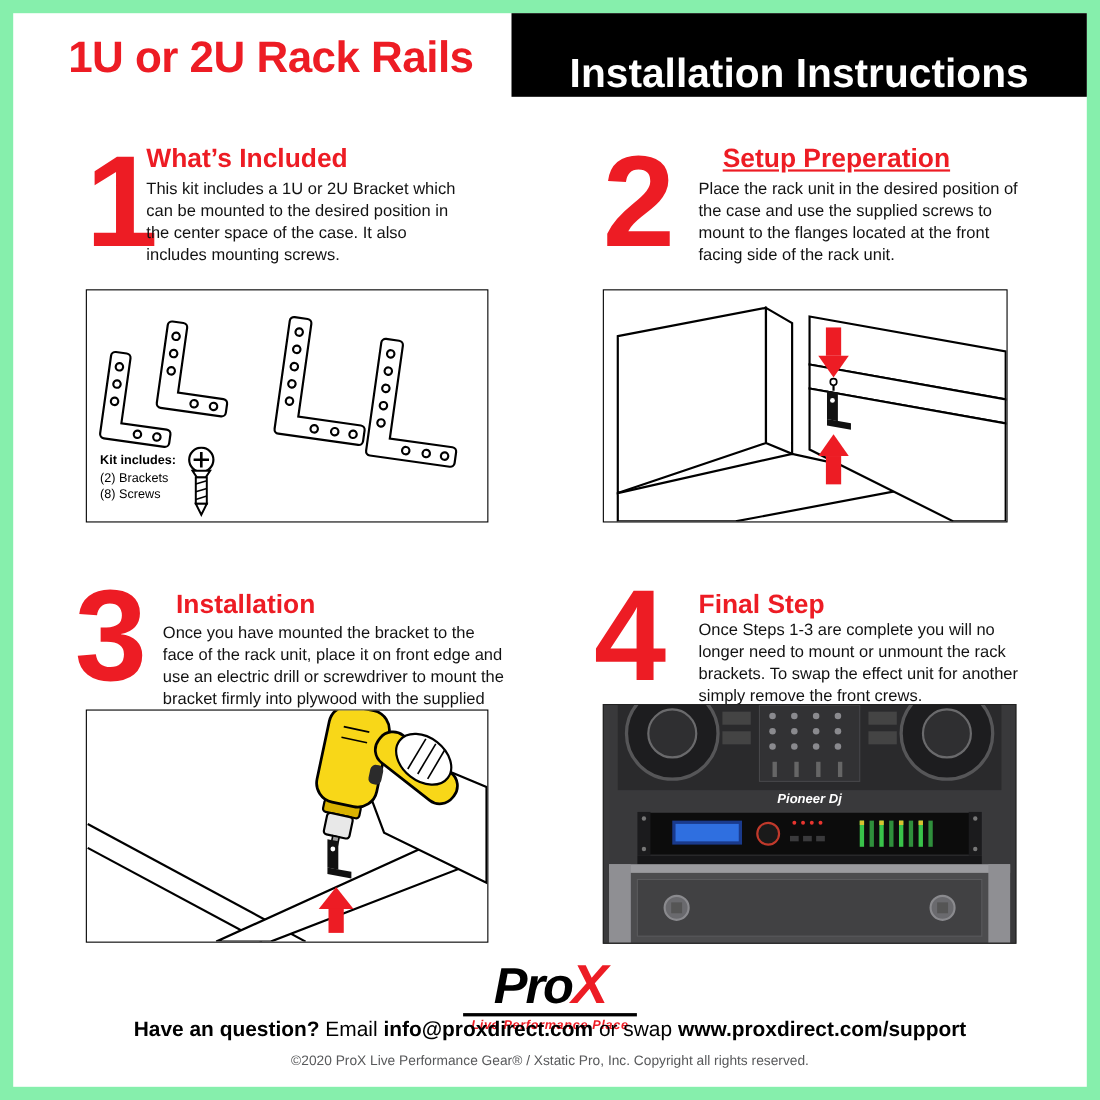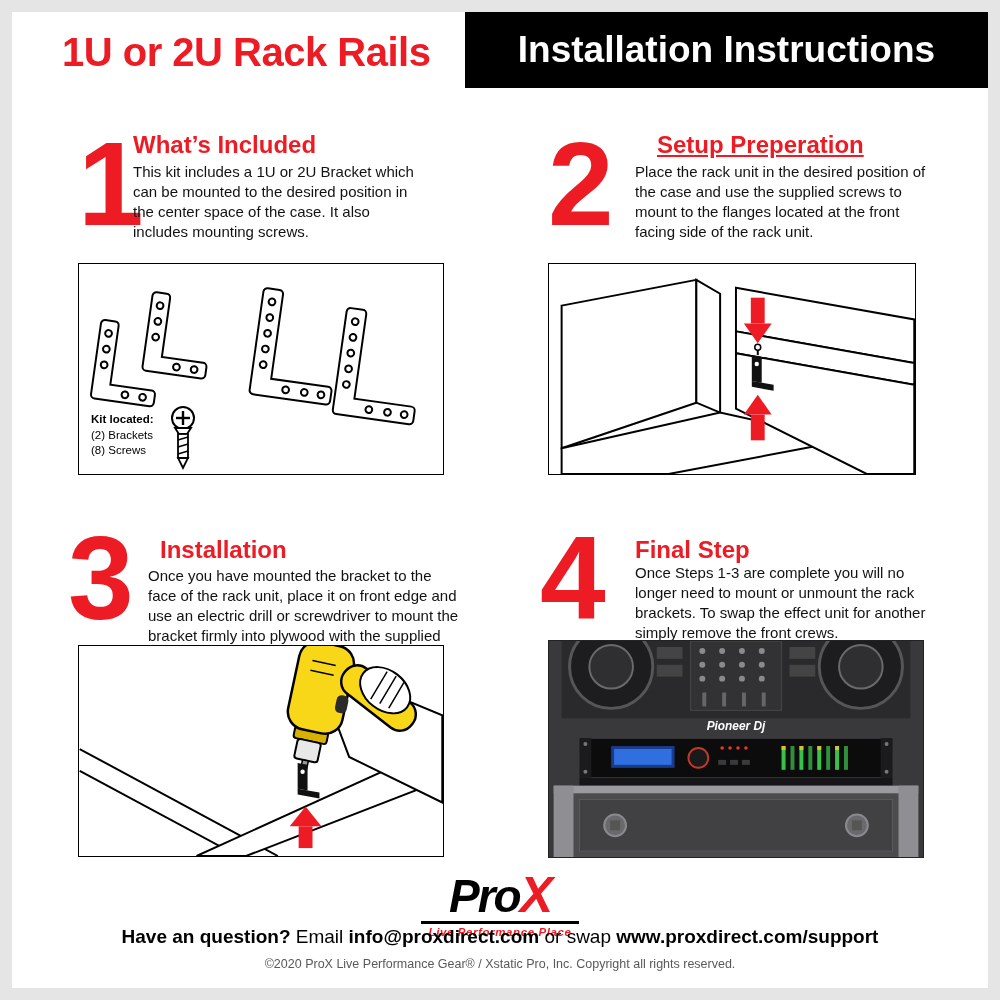--- a/index.html
+++ b/index.html
@@ -1,24 +1,24 @@
 <!DOCTYPE html>
 <html><head>
 <meta charset="utf-8">
 <style>
   * { margin:0; padding:0; box-sizing:border-box; }
   html,body { width:1000px; height:1000px; background:#fff; font-family:"Liberation Sans", sans-serif; }
-  .page { position:relative; width:1000px; height:1000px; background:#e5e5e5; overflow:hidden; }
+  .page { position:relative; width:1000px; height:1000px; background:#86efac; overflow:hidden; }
   .paper { position:absolute; left:12px; top:12px; right:12px; bottom:12px; background:#fff; }
   .abs { position:absolute; }
   :root { --red:#ed1c24; }
 
   .product-title { left:62px; top:30px; font-size:40px; font-weight:800; color:var(--red); letter-spacing:-0.5px; }
   .header-black { left:465px; top:12px; width:523px; height:76px; background:#000; color:#fff;
-                  display:flex; align-items:center; justify-content:center; font-size:37px; font-weight:800; }
+                  display:flex; align-items:flex-end; justify-content:center; font-size:37px; font-weight:800; }
 
   .step-num { font-size:118px; font-weight:800; color:var(--red); line-height:0.82; }
   .step-title { font-size:24px; font-weight:800; color:var(--red); }
   .step-body { font-size:15px; line-height:1.33; color:#121212; }
 
   .figure { background:#fff; border:1.6px solid #000; }
   .photo-figure { border:1px solid #222; overflow:hidden; background:#39393b; }
 
   .kit-note { position:absolute; left:12px; top:148px; font-size:11.5px; line-height:1.35; color:#000; }
   .kit-note .kit-label { font-weight:800; }
@@ -91,21 +91,21 @@
           <circle cx="10" cy="29" r="3.4"></circle>
           <circle cx="10" cy="45" r="3.4"></circle>
         <circle cx="10" cy="61" r="3.4"></circle>
           <circle cx="10" cy="77" r="3.4"></circle>
         <circle cx="36" cy="99" r="3.4"></circle>
           <circle cx="55" cy="99" r="3.4"></circle>
           <circle cx="72" cy="99" r="3.4"></circle>
       </g>
     </svg>
     <div class="kit-note">
-      <div class="kit-label">Kit located:</div>
+      <div class="kit-label">Kit includes:</div>
       <div>(2) Brackets</div>
       <div>(8) Screws</div>
     </div>
     <svg class="screw-svg" width="40" height="64" viewBox="0 0 40 64">
       <circle cx="20" cy="12" r="11" fill="#fff" stroke="#000" stroke-width="2"></circle>
       <line x1="13" y1="12" x2="27" y2="12" stroke="#000" stroke-width="2.4"></line>
       <line x1="20" y1="5" x2="20" y2="19" stroke="#000" stroke-width="2.4"></line>
       <path d="M12,22 h16 l-4,6 h-8 z" fill="#fff" stroke="#000" stroke-width="1.8"></path>
       <rect x="15" y="28" width="10" height="24" fill="#fff" stroke="#000" stroke-width="1.8"></rect>
       <line x1="15" y1="34" x2="25" y2="31" stroke="#000" stroke-width="1.4"></line>

